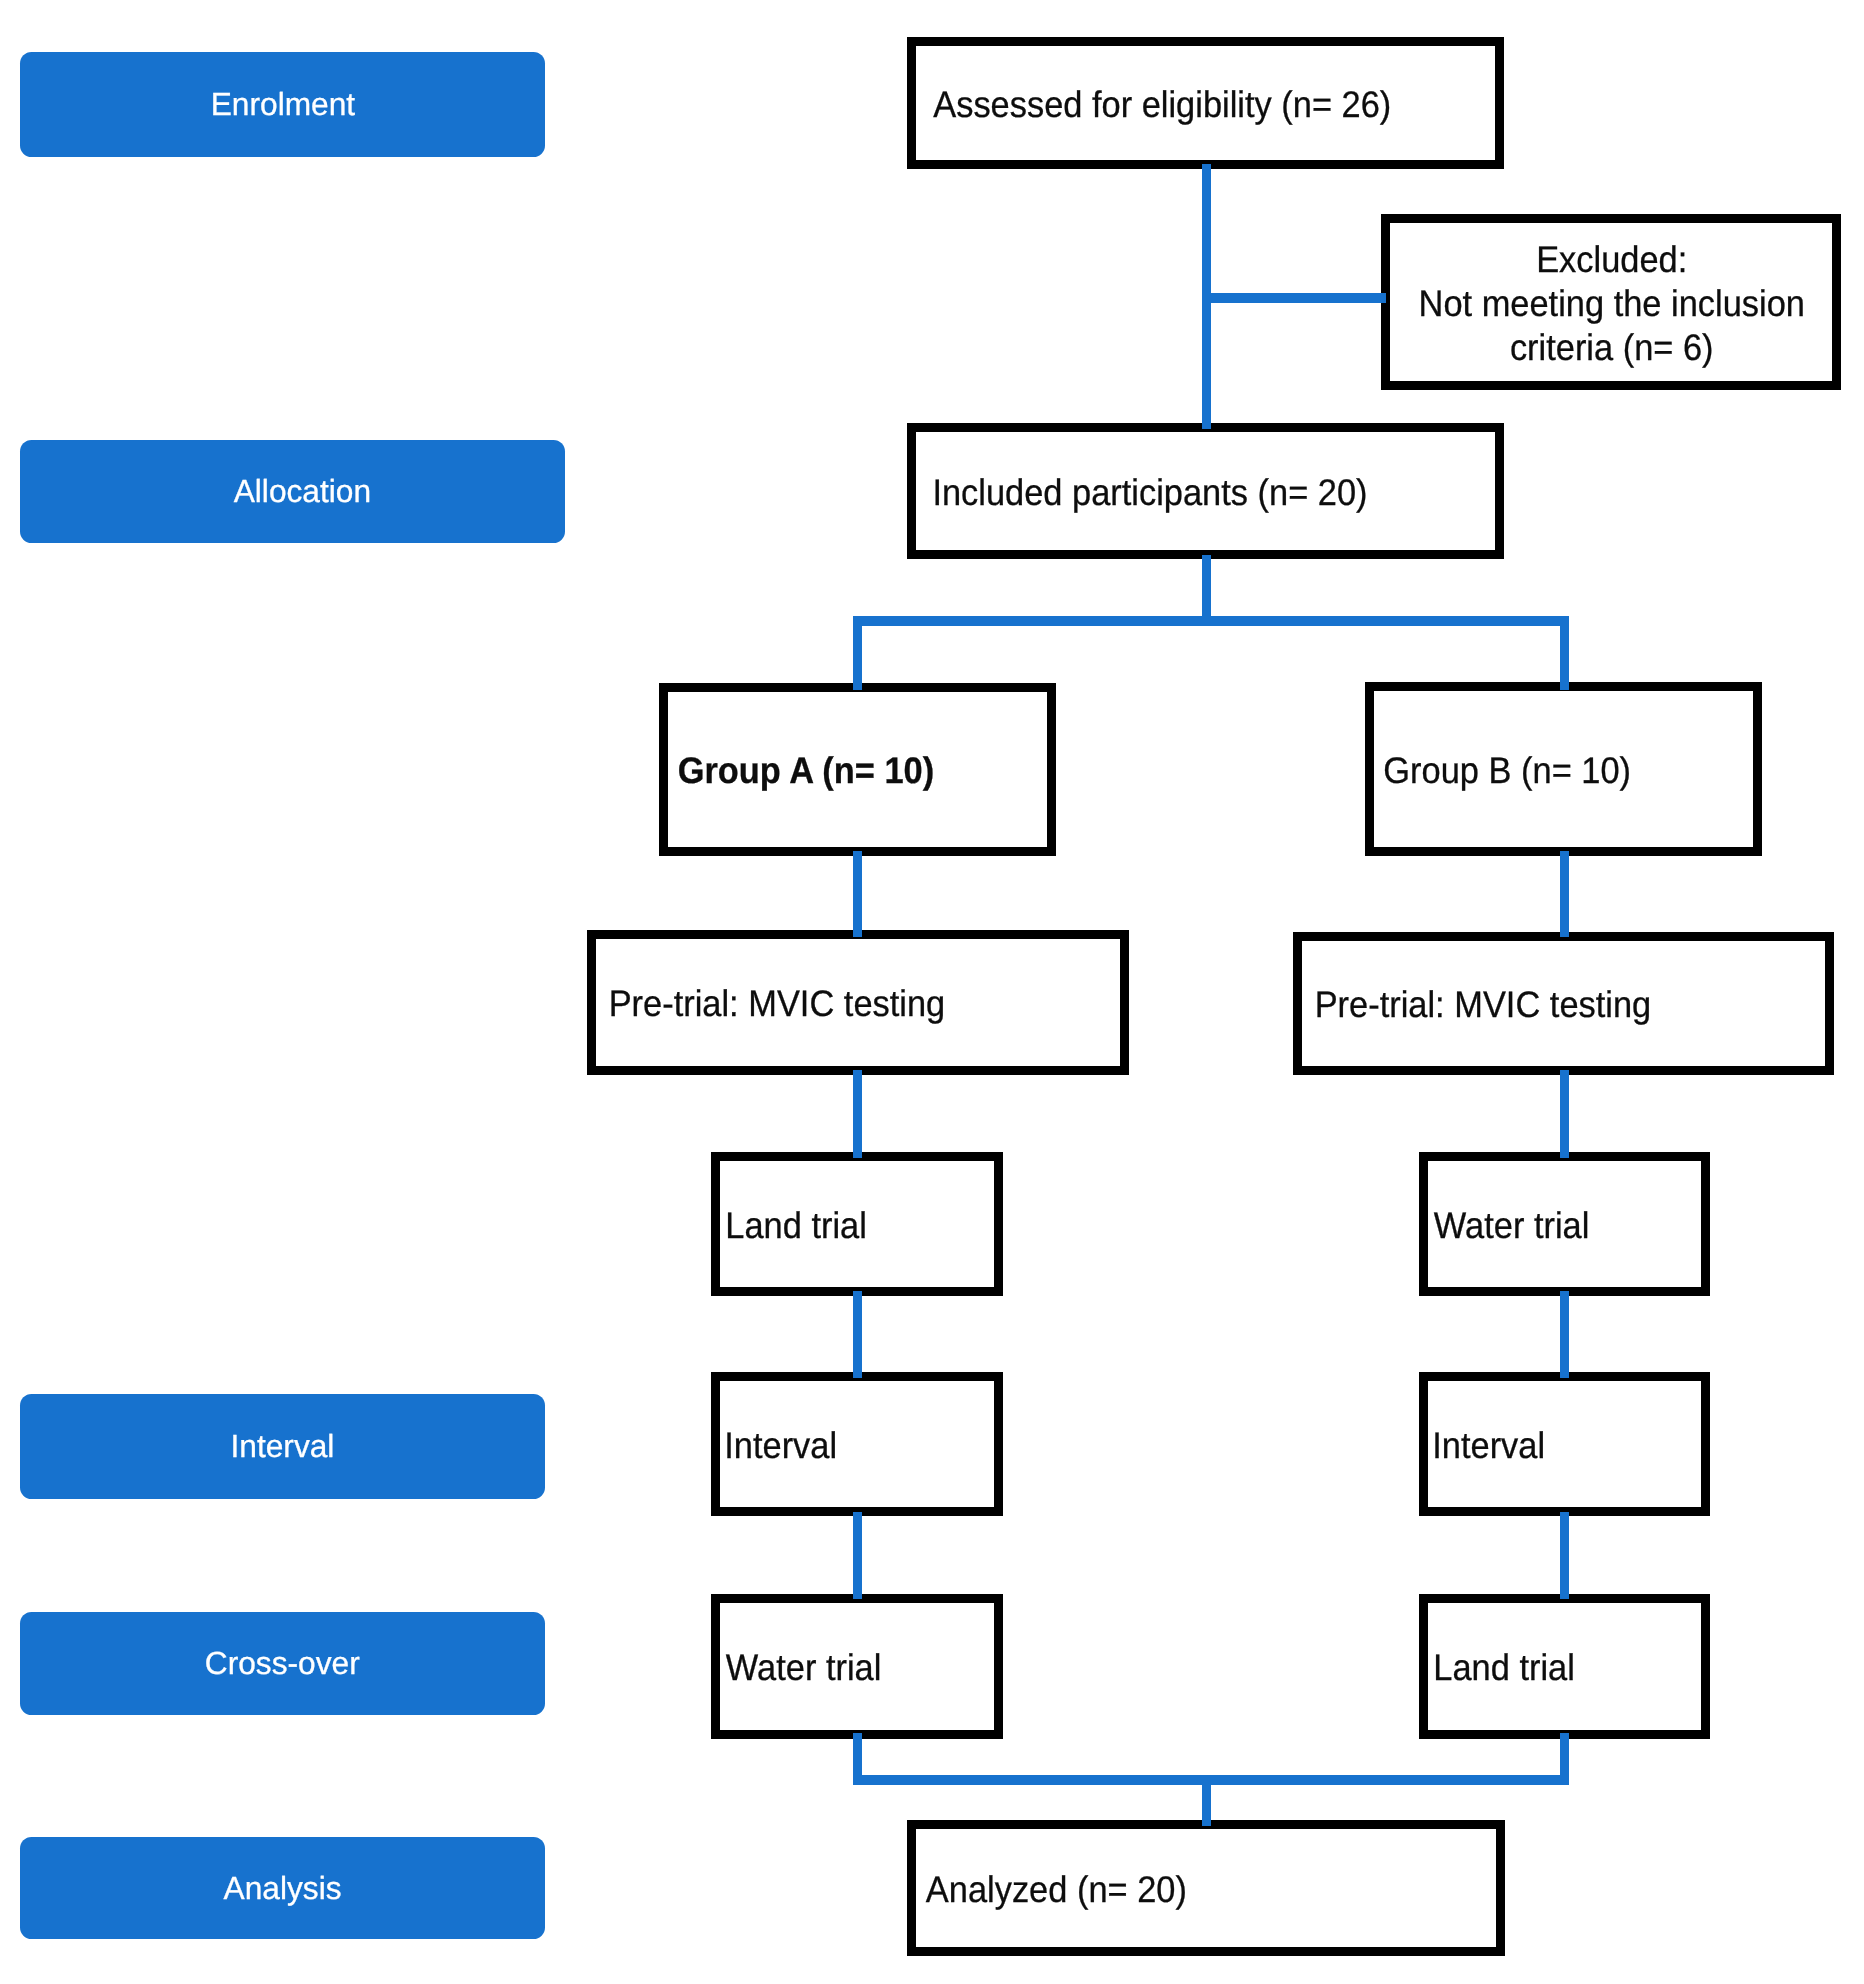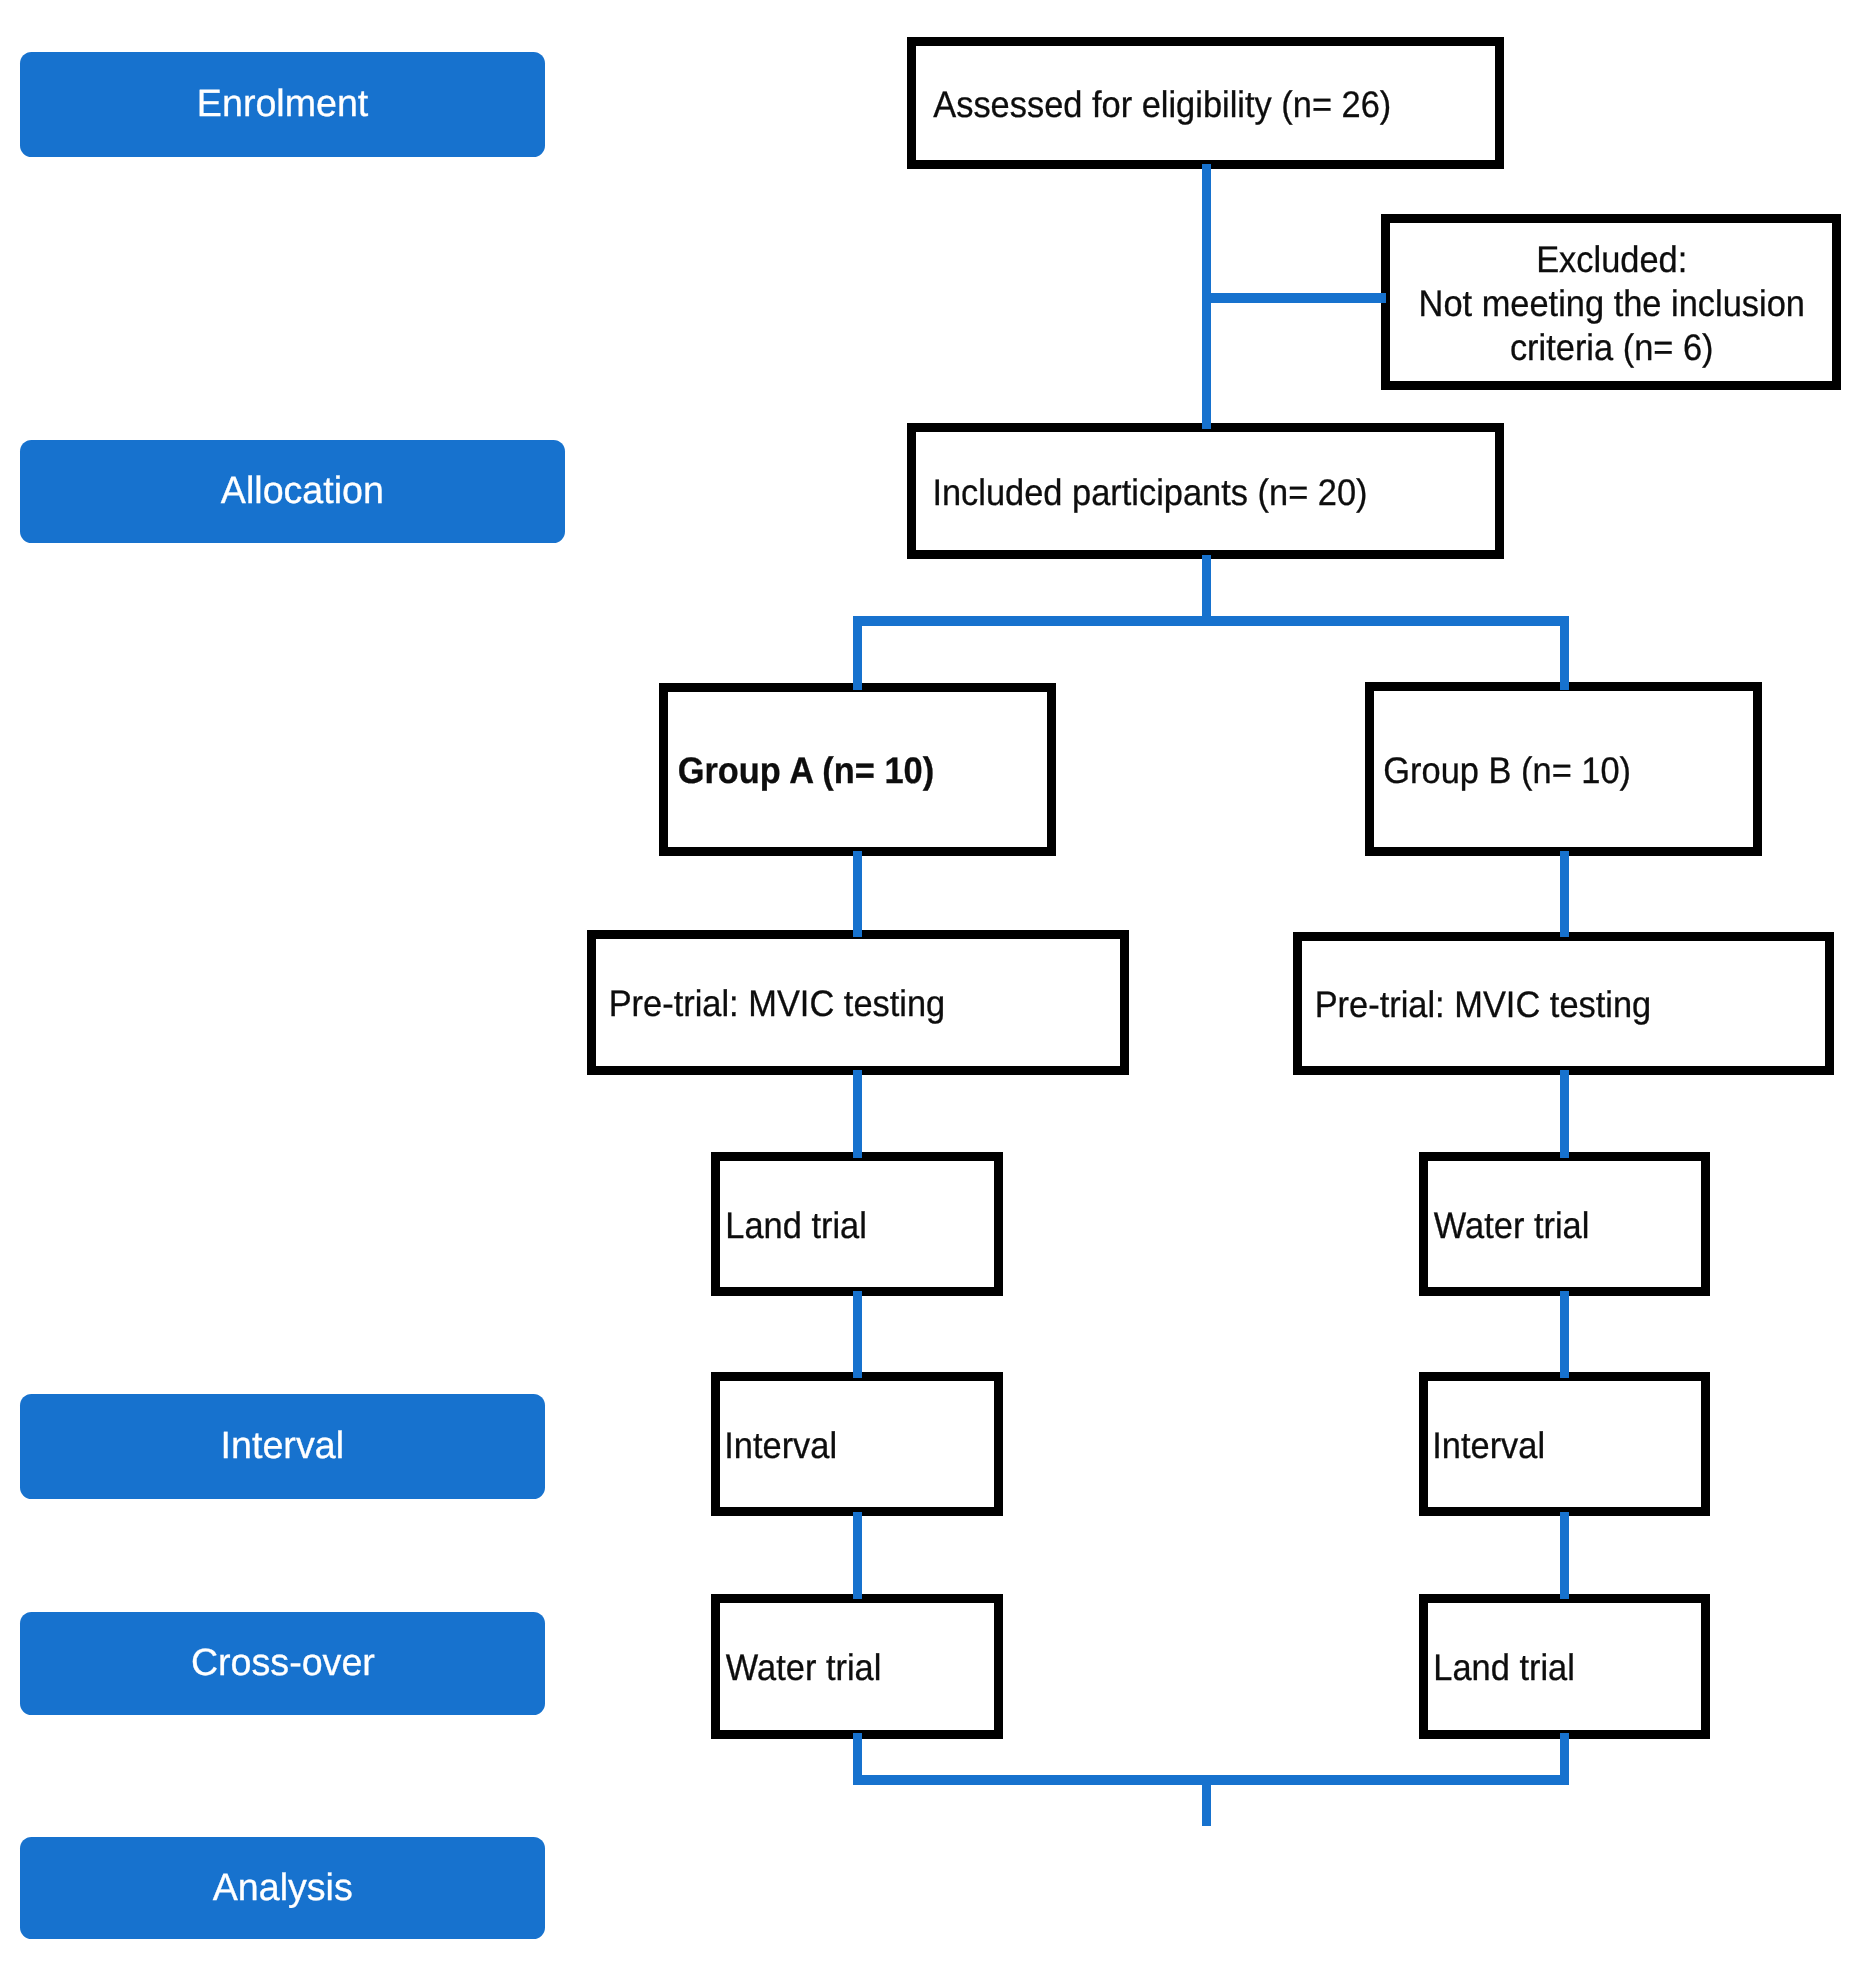--- a/index.html
+++ b/index.html
@@ -4,21 +4,21 @@
 <title>CONSORT Flow Diagram</title>
 <style>
   html,body{margin:0;padding:0;background:#ffffff;}
   body{width:1865px;height:1985px;position:relative;overflow:hidden;
        font-family:"Liberation Sans",sans-serif;
        -webkit-font-smoothing:antialiased;text-rendering:geometricPrecision;}
   .stage{position:absolute;left:0;top:0;width:1865px;height:1985px;background:#fff;}
 
   .pill{position:absolute;background:#1772ce;border-radius:11.5px;color:#ffffff;
         display:flex;align-items:center;justify-content:center;
-        font-size:38px;-webkit-text-stroke:0.3px #ffffff;}
+        font-size:32px;-webkit-text-stroke:0.3px #ffffff;}
   .pill > span{display:inline-block;transform:scaleX(0.99);transform-origin:center center;
                 -webkit-font-smoothing:antialiased;backface-visibility:hidden;}
 
   .box{position:absolute;background:#ffffff;border:9.2px solid #000000;box-sizing:border-box;
        display:flex;align-items:center;text-align:center;
        font-size:37px;color:#0d0d0d;-webkit-text-stroke:0.3px #0d0d0d;line-height:1.19;white-space:pre-line;padding-top:3.1px;}
   .box > span{display:inline-block;transform:scaleX(0.93);transform-origin:center center;
                -webkit-font-smoothing:antialiased;backface-visibility:hidden;}
 
   .ln{position:absolute;background:#1772ce;z-index:5;}
@@ -94,15 +94,16 @@
   <div class="box" style="left:1419px;top:1152px;width:291px;height:144px;"><span>Water trial</span></div>
 
   <div class="box" style="left:711px;top:1372px;width:292px;height:144px;"><span>Interval</span></div>
 
   <div class="box" style="left:1419px;top:1372px;width:291px;height:144px;"><span>Interval</span></div>
 
   <div class="box" style="left:711px;top:1594px;width:292px;height:145px;"><span>Water trial</span></div>
 
   <div class="box" style="left:1419px;top:1594px;width:291px;height:145px;"><span>Land trial</span></div>
 
+  <div class="box" style="left:907px;top:1820px;width:598px;height:136px;"><span>Analyzed (n= 20)</span></div>
 
 </div>
 
 
 </body></html>

